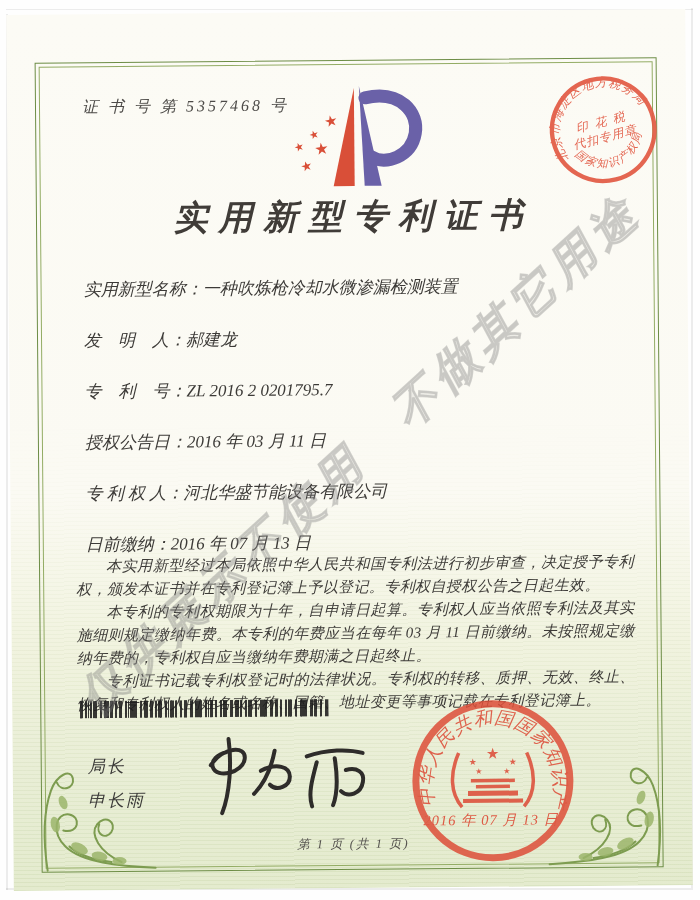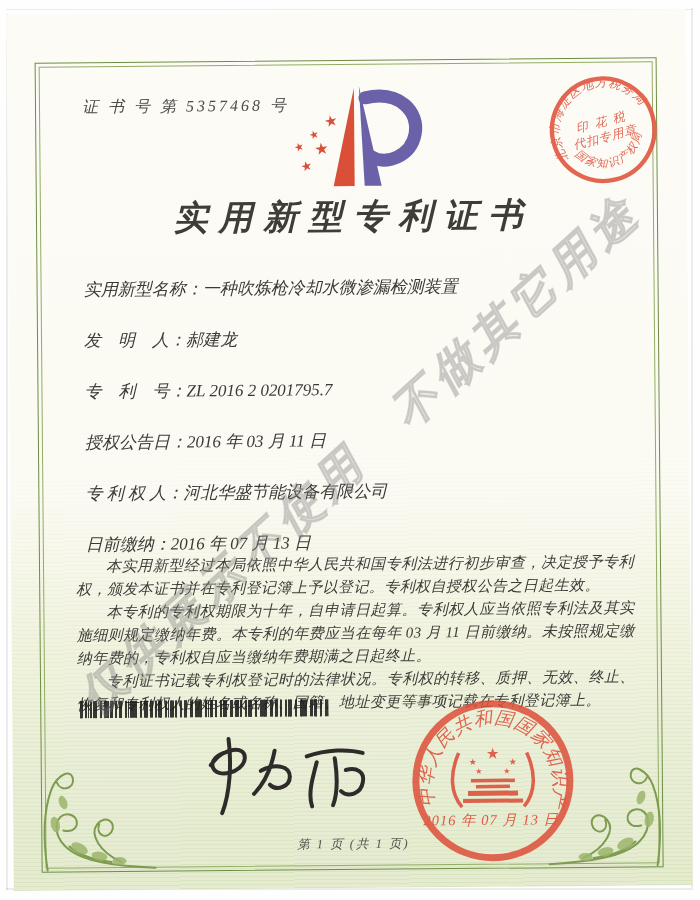--- a/index.html
+++ b/index.html
@@ -187,20 +187,24 @@
     </div>
 
     <div class="paragraphs">
       <p>本实用新型经过本局依照中华人民共和国专利法进行初步审查，决定授予专利权，颁发本证书并在专利登记簿上予以登记。专利权自授权公告之日起生效。</p>
       <p>本专利的专利权期限为十年，自申请日起算。专利权人应当依照专利法及其实施细则规定缴纳年费。本专利的年费应当在每年 03 月 11 日前缴纳。未按照规定缴纳年费的，专利权自应当缴纳年费期满之日起终止。</p>
       <p>专利证书记载专利权登记时的法律状况。专利权的转移、质押、无效、终止、恢复和专利权人的姓名或名称、国籍、地址变更等事项记载在专利登记簿上。</p>
     </div>
 
     <div class="barcode"></div>
 
+    <div class="officer">
+      <div>局长</div>
+      <div>申长雨</div>
+    </div>
 
     <svg class="signature" viewBox="0 0 190 100">
       <g fill="none" stroke="#2e2c2a" stroke-width="4" stroke-linecap="round" stroke-linejoin="round">
         <path d="M20,42 C32,24 56,22 54,36 C52,50 26,56 22,44 C20,37 27,31 36,29"></path>
         <path d="M38,16 C41,40 39,70 31,90"></path>
         <path d="M84,28 C80,48 72,62 63,71"></path>
         <path d="M70,48 C86,40 99,44 99,54 C99,64 86,69 79,62"></path>
         <path d="M116,34 C136,27 158,27 172,31"></path>
         <path d="M126,40 C121,58 117,72 121,84"></path>
         <path d="M144,36 C147,56 147,70 142,83"></path>

